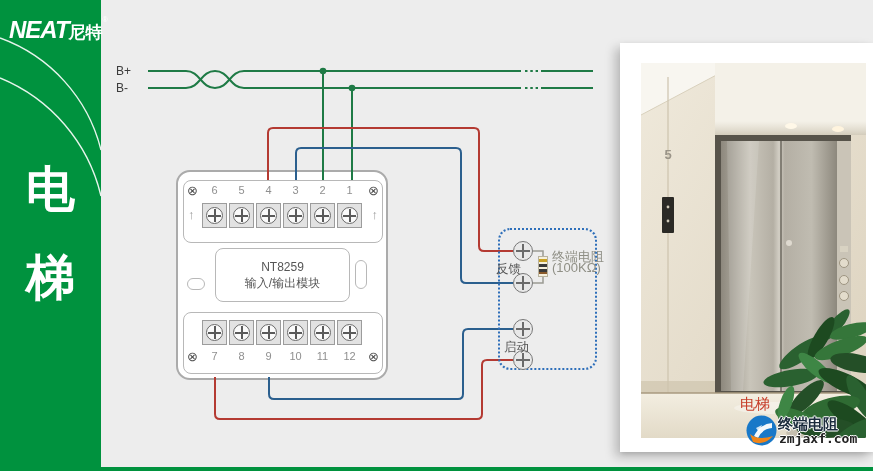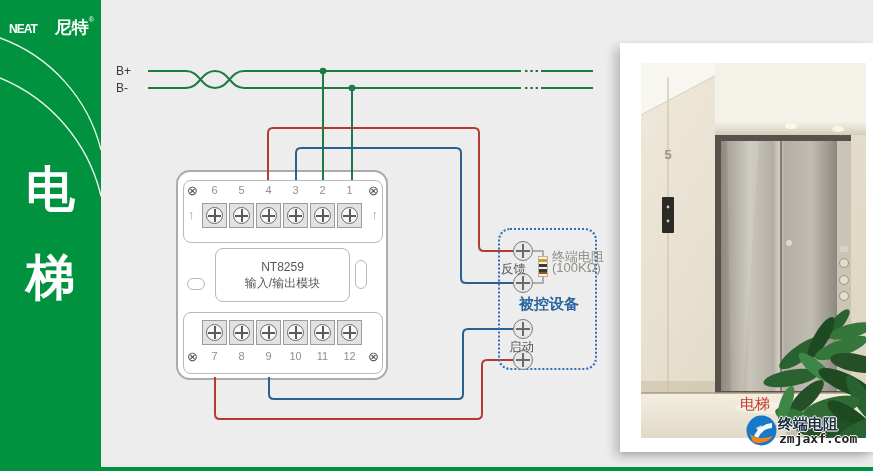--- a/index.html
+++ b/index.html
@@ -2,22 +2,22 @@
 <html><head>
 <meta charset="utf-8">
 <style>
   * { margin:0; padding:0; box-sizing:border-box; }
   body { background:#d8d8d8; font-family:"Liberation Sans",sans-serif; }
   .stage{ position:relative; width:873px; height:471px; background:#EDEDED; overflow:hidden; font-family:"Liberation Sans",sans-serif; }
 
   
   .sidebar{ position:absolute; left:0; top:0; width:101px; height:467px; background:#00923E; }
   .logo{ position:absolute; left:9px; top:16px; color:#fff; white-space:nowrap; }
-  .logo .latin{ font-weight:900; font-size:12px; letter-spacing:-1px; }
-  .logo .cn{ font-weight:700; font-size:17px; margin-left:18px; }
+  .logo .latin{ font-style:italic; font-weight:900; font-size:24px; letter-spacing:-1px; }
+  .logo .cn{ font-weight:700; font-size:17px; margin-left:0; }
   .logo .reg{ font-size:7px; vertical-align:top; }
   .side-arcs{ position:absolute; left:0; top:0; }
   .vchar{ position:absolute; left:0; width:101px; text-align:center; color:#fff; font-size:49px; font-weight:600; line-height:1; }
   .vchar.c1{ top:165px; } .vchar.c2{ top:253px; }
   .bottom-strip{ position:absolute; left:0; top:467px; width:873px; height:4px; background:#00923E; }
 
   
   .wires{ position:absolute; left:0; top:0; z-index:2; }
   .wire{ fill:none; stroke-width:2px; }
   .wire-green{ stroke:#1E7A45; }
@@ -45,21 +45,21 @@
           display:flex; flex-direction:column; align-items:center; justify-content:center; color:#555; font-size:12px; line-height:1.35; }
   .pill{ position:absolute; background:#fff; border:1.5px solid #B8B8B8; border-radius:8px; z-index:3; }
   .pill-h{ left:187px; top:278px; width:18px; height:12px; }
   .pill-v{ left:355px; top:260px; width:12px; height:29px; }
 
   
   .device-box{ position:absolute; left:498px; top:228px; width:99px; height:142px; border:2px dotted #2E6FBA; border-radius:12px; z-index:3; }
   .term{ position:absolute; width:20px; height:20px; border-radius:50%; background:#E8E8E8; border:1.5px solid #787878; z-index:4; }
   .term::before{ content:""; position:absolute; left:2px; right:2px; top:50%; margin-top:-1px; height:2px; background:#6A6A6A; }
   .term::after{ content:""; position:absolute; top:2px; bottom:2px; left:50%; margin-left:-1px; width:2px; background:#6A6A6A; }
-  .dev-label{ position:absolute; width:30px; text-align:right; font-size:12.5px; color:#555; z-index:4; }
+  .dev-label{ position:absolute; width:30px; text-align:left; font-size:12.5px; color:#555; z-index:4; }
   .dev-title{ position:absolute; left:505px; top:295px; width:88px; text-align:center; font-size:15px; font-weight:700; color:#29679E; z-index:4; }
   .res-body{ position:absolute; left:538px; top:256px; width:10px; height:21px; background:#F6F0DC; border:1px solid #B8B29E; z-index:4; }
   .res-band{ position:absolute; left:0; right:0; }
   .res-note{ position:absolute; left:552px; top:251px; font-size:13px; color:#8F8F85; line-height:11px; z-index:4; white-space:nowrap; }
 
   
   .photo-frame{ position:absolute; left:620px; top:43px; width:253px; height:409px; background:#fff;
                 box-shadow:-5px 5px 10px rgba(0,0,0,.22), 2px 2px 4px rgba(0,0,0,.10); z-index:1; }
   .photo-img{ position:absolute; left:21px; top:20px; }
   .photo-caption{ position:absolute; left:740px; top:395px; font-size:15px; color:#C63C28; font-weight:500; z-index:6; }
@@ -254,21 +254,20 @@
   <div class="pill pill-h"></div>
   <div class="pill pill-v"></div>
 
   <div class="device-box"></div>
   <div class="term" style="left:513px; top:241px;"></div>
   <div class="term" style="left:513px; top:273px;"></div>
   <div class="term" style="left:513px; top:319px;"></div>
   <div class="term" style="left:513px; top:350px;"></div>
   <div class="dev-label" style="left:496px; top:261px;">反馈</div>
   <div class="dev-label" style="left:504px; top:339px;">启动</div>
-  <div class="dev-title">被控设备</div>
   <div class="res-body">
     <div class="res-band" style="top:2px; height:3px; background:#C9A227;"></div>
     <div class="res-band" style="top:7px; height:2.5px; background:#3A3A3A;"></div>
     <div class="res-band" style="top:12px; height:2.5px; background:#3A3A3A;"></div>
     <div class="res-band" style="bottom:2px; height:2.5px; background:#8A5A2B;"></div>
   </div>
   <div class="res-note">
     <div>终端电阻</div>
     <div>(100KΩ)</div>
   </div>

